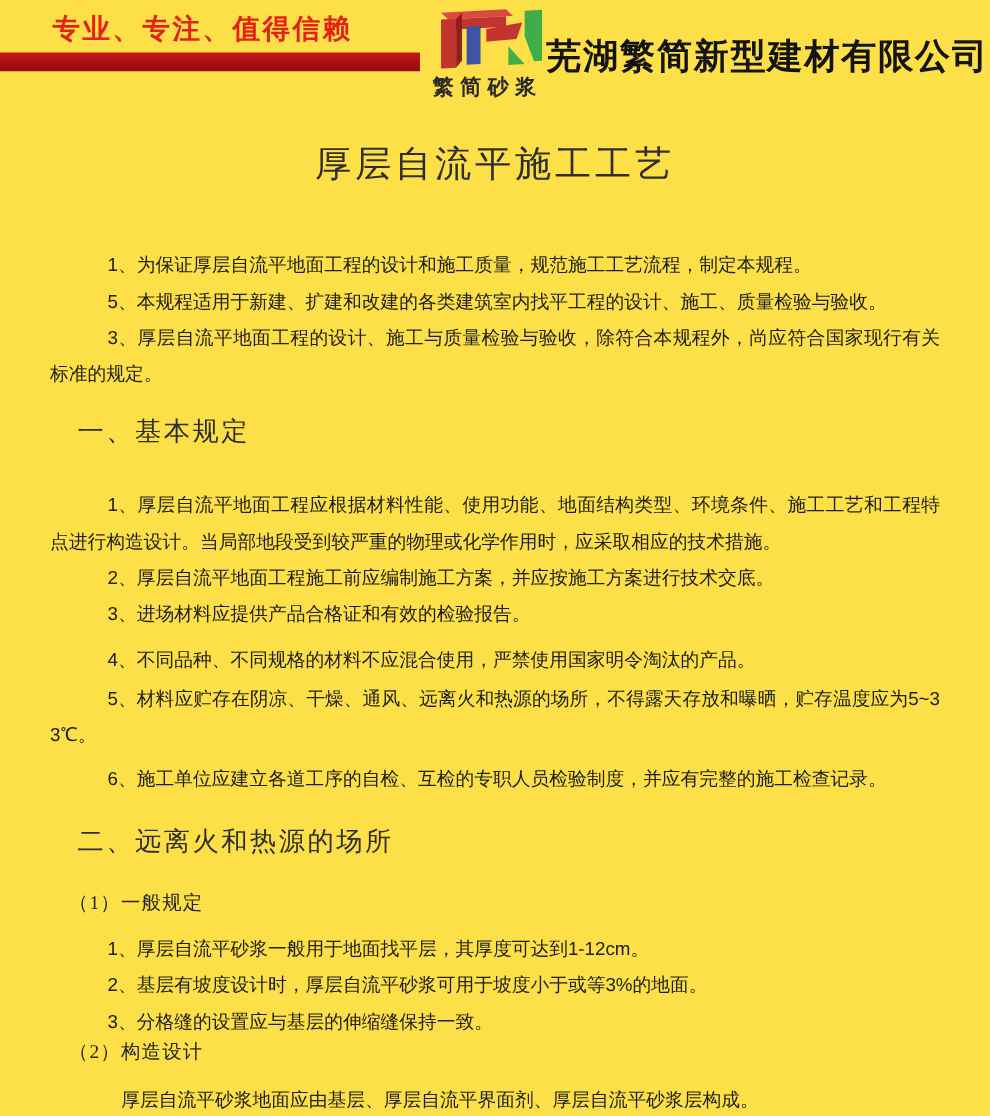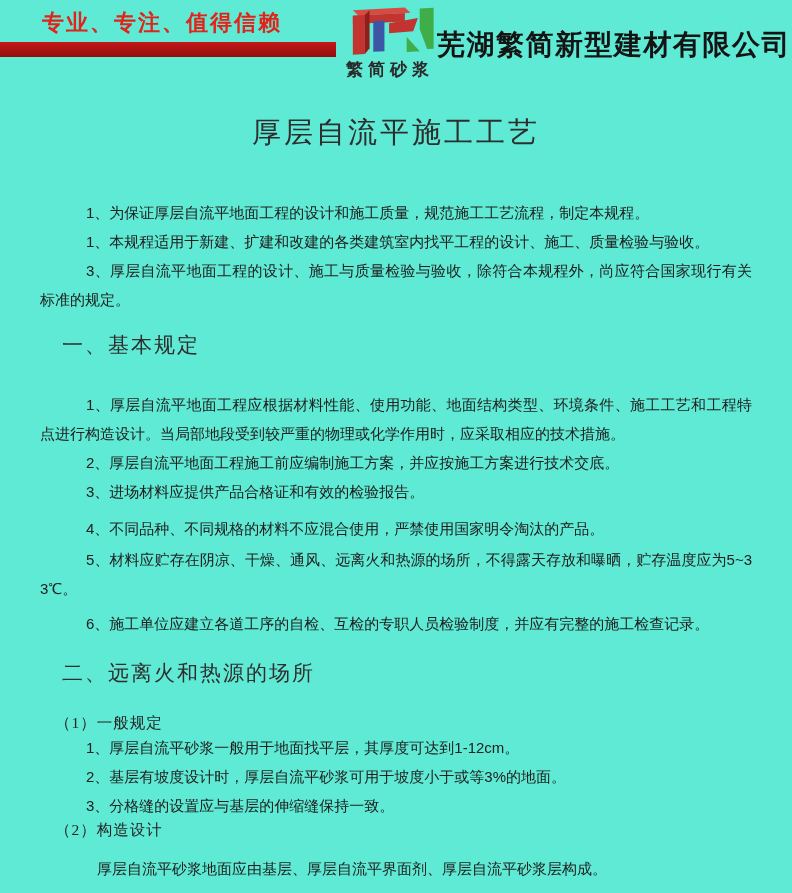--- a/index.html
+++ b/index.html
@@ -3,21 +3,21 @@
 <meta charset="utf-8">
 <style>
   * { margin: 0; padding: 0; box-sizing: border-box; }
   html, body { background: #ffffff; }
   body { font-family: "Liberation Sans", sans-serif; }
 
   .page {
     position: relative;
     width: 792px;
     height: 893px;
-    background: #5eead4;
+    background: #fde047;
     overflow: hidden;
     color: #212121;
   }
 
   
   .letterhead { position: absolute; top: 0; left: 0; right: 0; height: 90px; }
 
   .slogan {
     position: absolute;
     left: 42px; top: 8px; width: 260px;
@@ -104,21 +104,21 @@
     font-weight: 400;
     font-size: 15.5px;
     line-height: 20px;
     letter-spacing: 1px;
     color: #242424;
     margin-left: 15px;
   }
   #sub1 { margin-top: 25px; }
   #sub2 { margin-top: 0; }
 
-  .list2 { }
+  .list2 { margin-top: 12px; }
   .final { margin-top: 14px; text-indent: 57px; }
 </style>
 </head>
 <body>
 
 <div class="page">
 
   <header class="letterhead">
     <div class="slogan">专业、专注、值得信赖</div>
     <div class="redbar"></div>
@@ -146,21 +146,21 @@
 
     <div class="company">芜湖繁简新型建材有限公司</div>
   </header>
 
   <main class="doc">
 
     <h1 class="title">厚层自流平施工工艺</h1>
 
     <div class="intro">
       <p class="para">1、为保证厚层自流平地面工程的设计和施工质量，规范施工工艺流程，制定本规程。</p>
-      <p class="para">1、本规程适用于新建、扩建和改建的各类建筑室内找平工程的设计、施工、质量检验与验收。</p>
+      <p class="para">5、本规程适用于新建、扩建和改建的各类建筑室内找平工程的设计、施工、质量检验与验收。</p>
       <p class="para">3、厚层自流平地面工程的设计、施工与质量检验与验收，除符合本规程外，尚应符合国家现行有关标准的规定。</p>
     </div>
 
     <h2 class="sec" id="sec1">一、基本规定</h2>
 
     <div class="list1">
       <p class="para">1、厚层自流平地面工程应根据材料性能、使用功能、地面结构类型、环境条件、施工工艺和工程特点进行构造设计。当局部地段受到较严重的物理或化学作用时，应采取相应的技术措施。</p>
       <p class="para">2、厚层自流平地面工程施工前应编制施工方案，并应按施工方案进行技术交底。</p>
       <p class="para">3、进场材料应提供产品合格证和有效的检验报告。</p>
       <p class="para sp8">4、不同品种、不同规格的材料不应混合使用，严禁使用国家明令淘汰的产品。</p>

